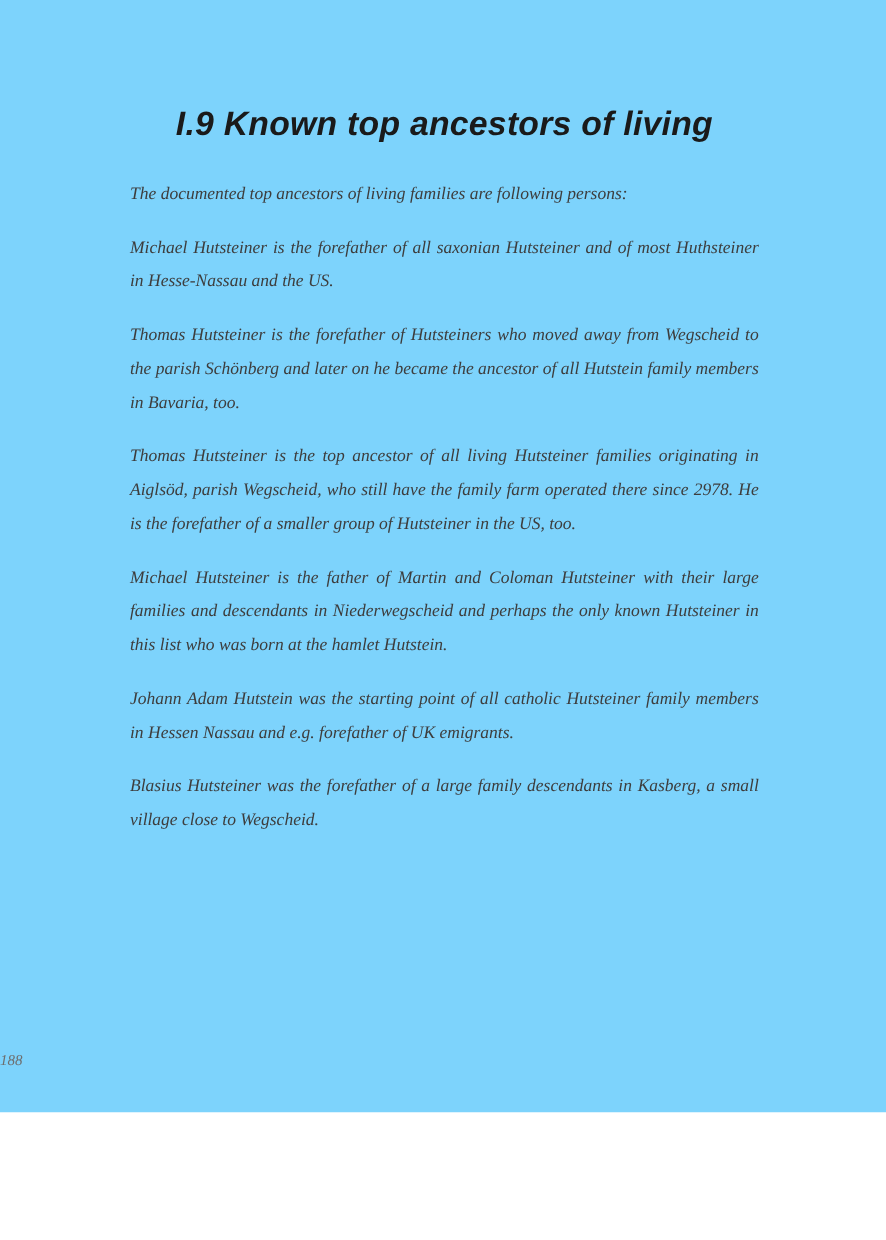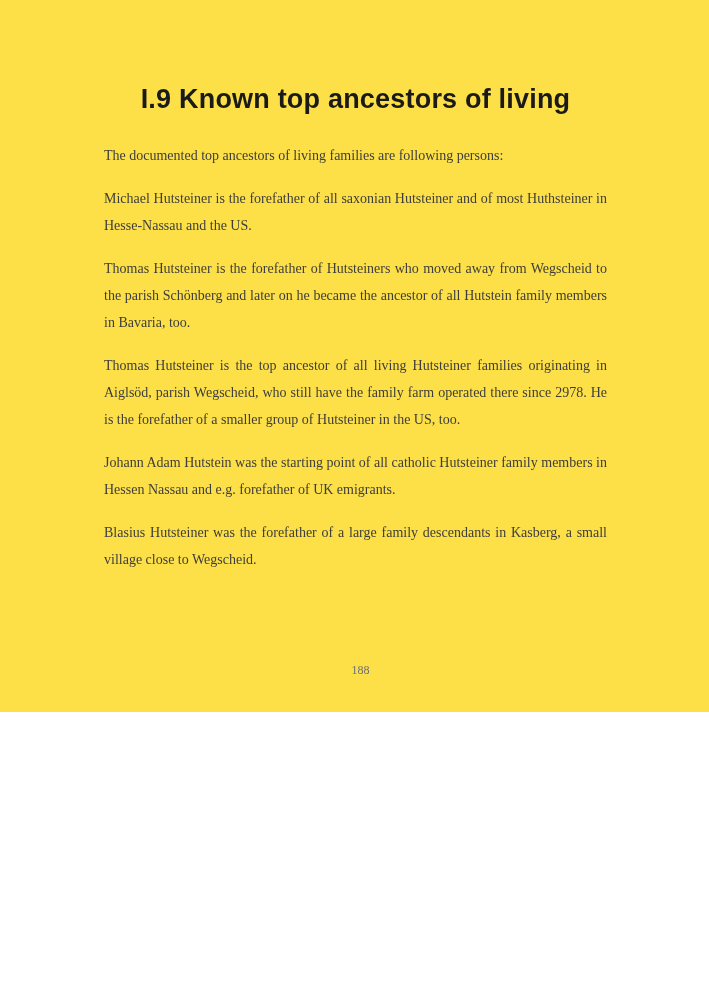--- a/index.html
+++ b/index.html
@@ -3,25 +3,26 @@
 <meta charset="utf-8">
 <style>
   html, body {
     margin: 0;
     padding: 0;
     background: #ffffff;
   }
   .page {
     position: relative;
     width: 709px;
-    height: 712px;
+    height: 890px;
     margin: 0 auto;
-    background: #fde047;
+    background: #7dd3fc;
     overflow: hidden;
     font-family: "Liberation Serif", serif;
+    font-style: italic;
   }
   .content {
     padding: 0 102px 0 104px;
   }
   h1.doc-title {
     margin: 80px 0 24px 0;
     text-align: center;
     font-family: "Liberation Sans", sans-serif;
     font-weight: 700;
     font-size: 27px;
@@ -35,42 +36,43 @@
   p.body-par {
     margin: 0 0 16px 0;
     font-family: "Liberation Serif", serif;
     font-size: 14px;
     line-height: 27px;
     color: #3d3d3d;
     text-align: justify;
   }
   .page-number {
     position: absolute;
-    left: 12px;
+    left: 0;
     right: 0;
     bottom: 34px;
-    text-align: center;
+    text-align: left;
     font-family: "Liberation Serif", serif;
     font-size: 12px;
     color: #6e6e6e;
   }
 </style>
 </head>
 <body>
 
 <div class="page">
   <div class="content">
 
     <h1 class="doc-title">
       <span class="title-line">I.9 Known top ancestors of living</span>
     </h1>
 
     <p class="body-par">The documented top ancestors of living families are following persons:</p>
     <p class="body-par">Michael Hutsteiner is the forefather of all saxonian Hutsteiner and of most Huthsteiner in Hesse-Nassau and the US.</p>
     <p class="body-par">Thomas Hutsteiner is the forefather of Hutsteiners who moved away from Wegscheid to the parish Schönberg and later on he became the ancestor of all Hutstein family members in Bavaria, too.</p>
     <p class="body-par">Thomas Hutsteiner is the top ancestor of all living Hutsteiner families originating in Aiglsöd, parish Wegscheid, who still have the family farm operated there since 2978. He is the forefather of a smaller group of Hutsteiner in the US, too.</p>
+    <p class="body-par">Michael Hutsteiner is the father of Martin and Coloman Hutsteiner with their large families and descendants in Niederwegscheid and perhaps the only known Hutsteiner in this list who was born at the hamlet Hutstein.</p>
     <p class="body-par">Johann Adam Hutstein was the starting point of all catholic Hutsteiner family members in Hessen Nassau and e.g. forefather of UK emigrants.</p>
     <p class="body-par">Blasius Hutsteiner was the forefather of a large family descendants in Kasberg, a small village close to Wegscheid.</p>
 
   </div>
 
   <div class="page-number">188</div>
 </div>
 
 </body></html>

